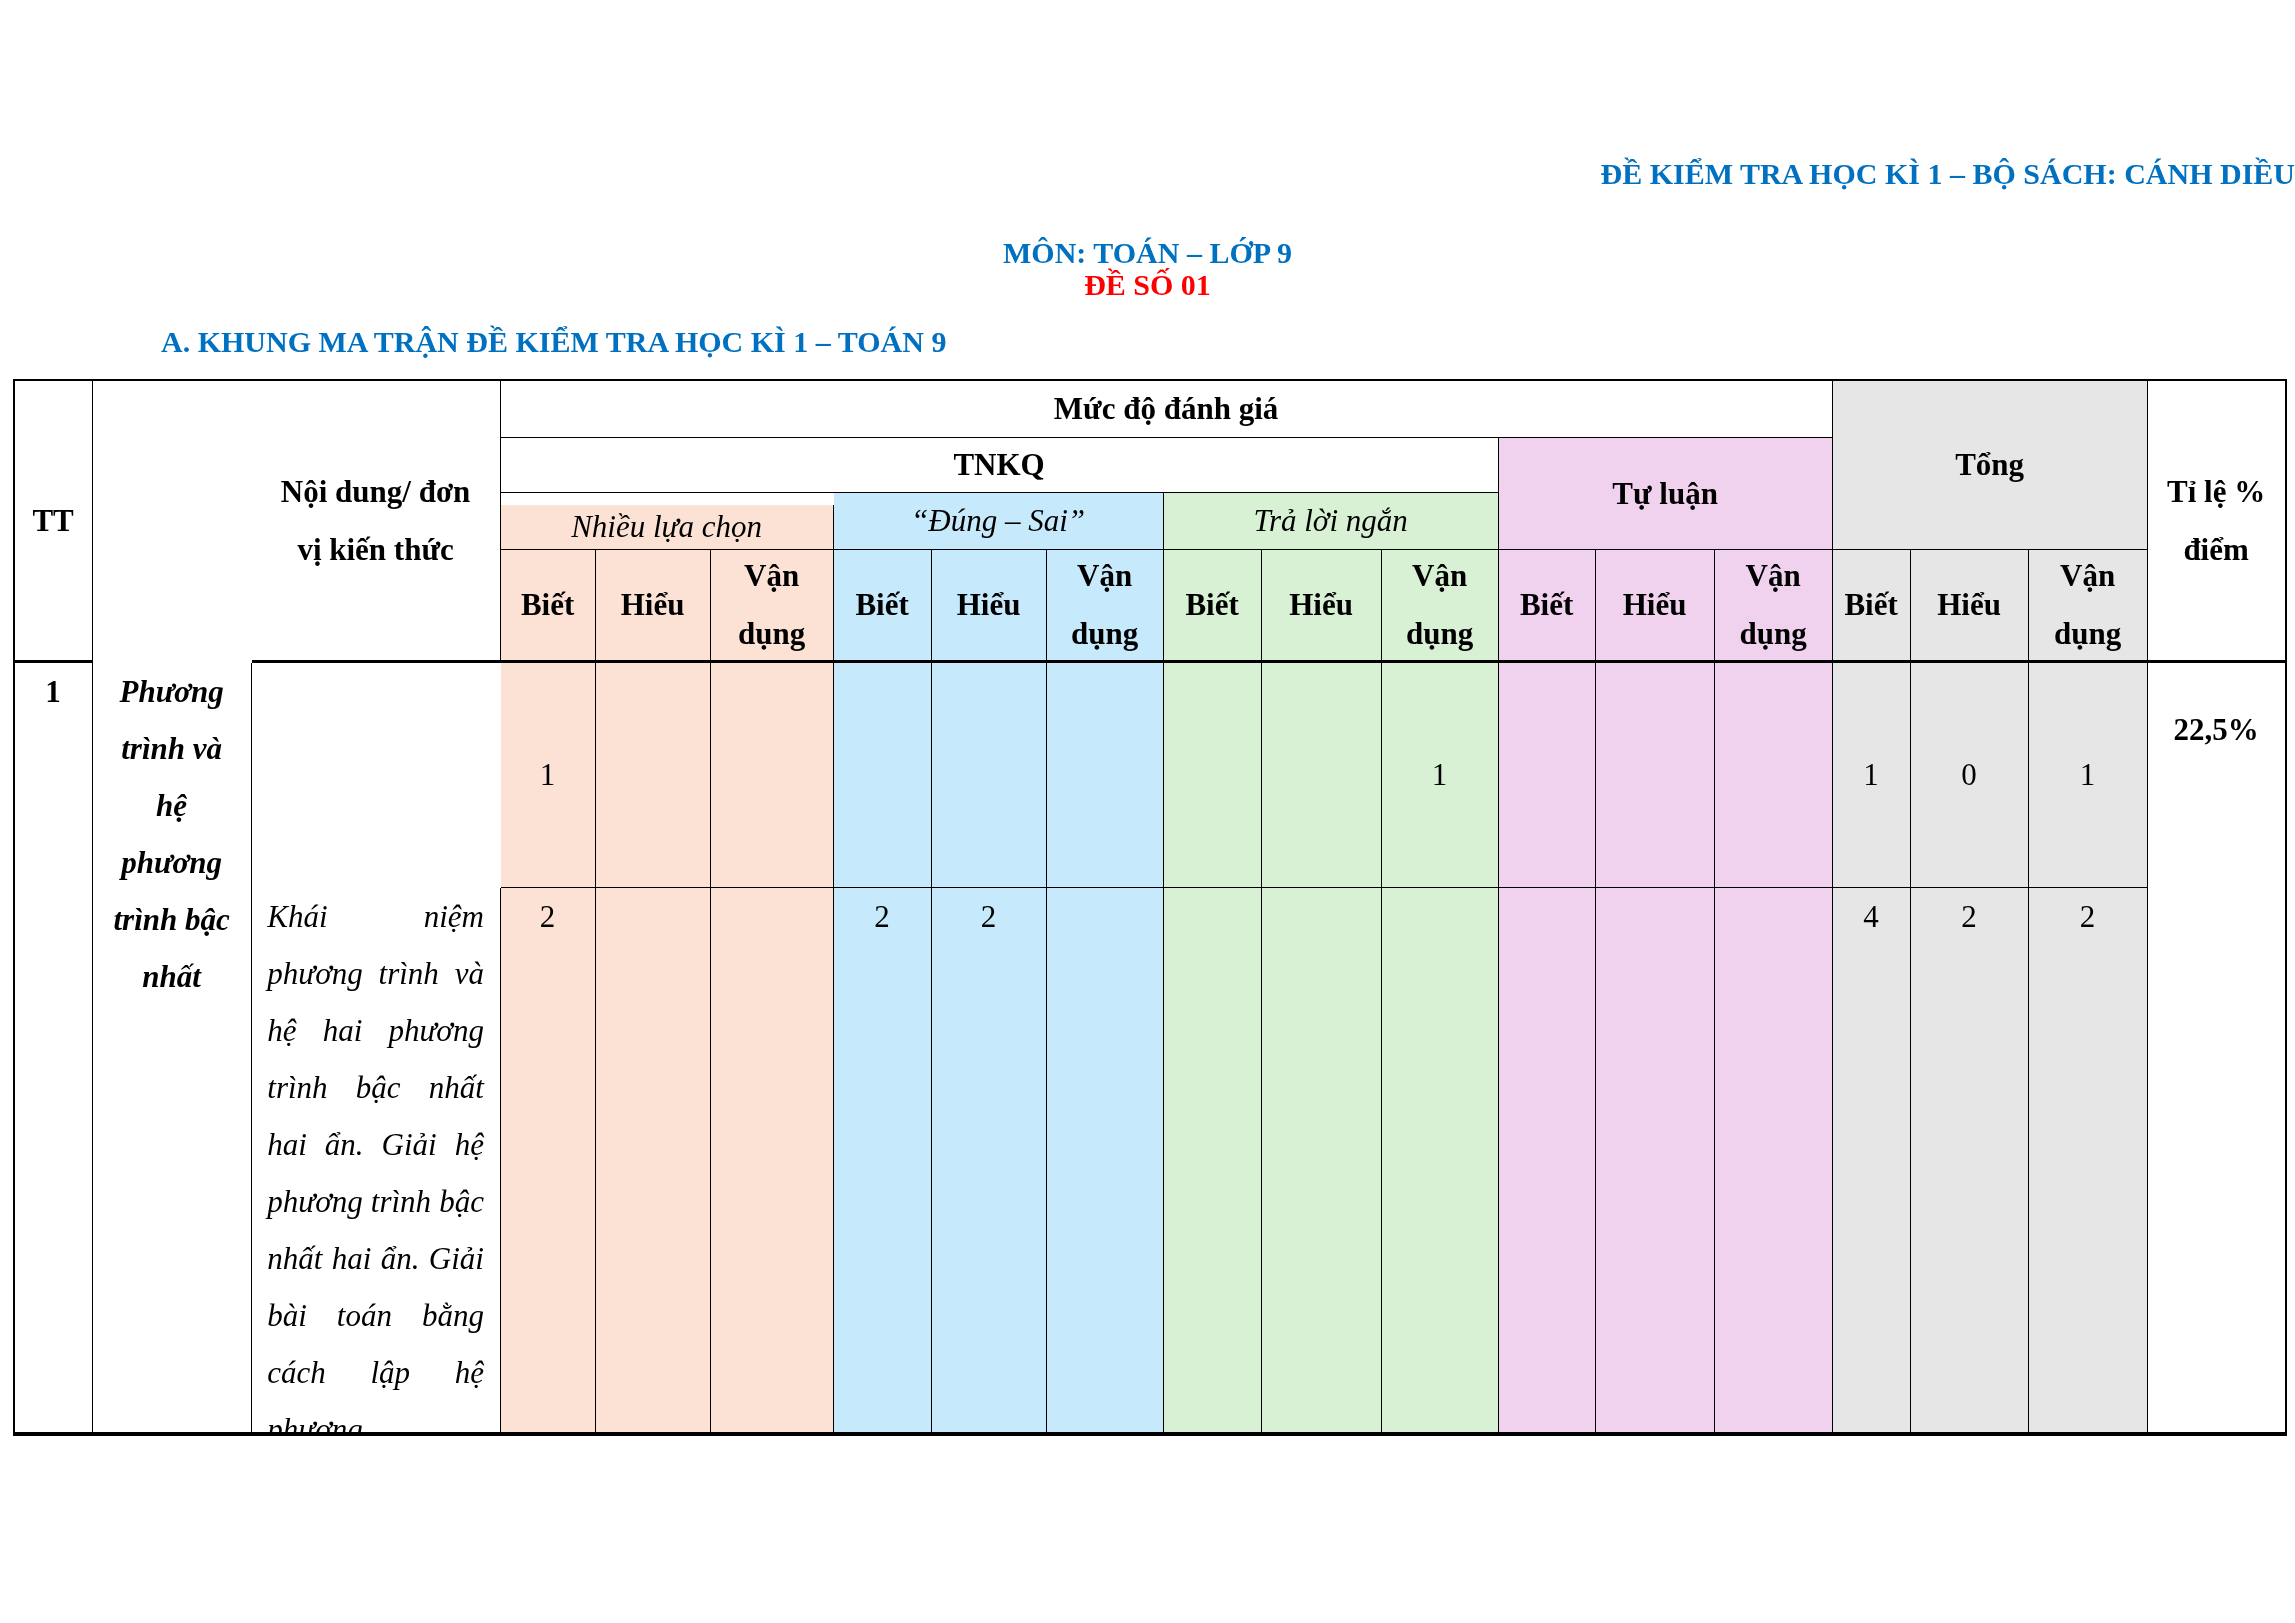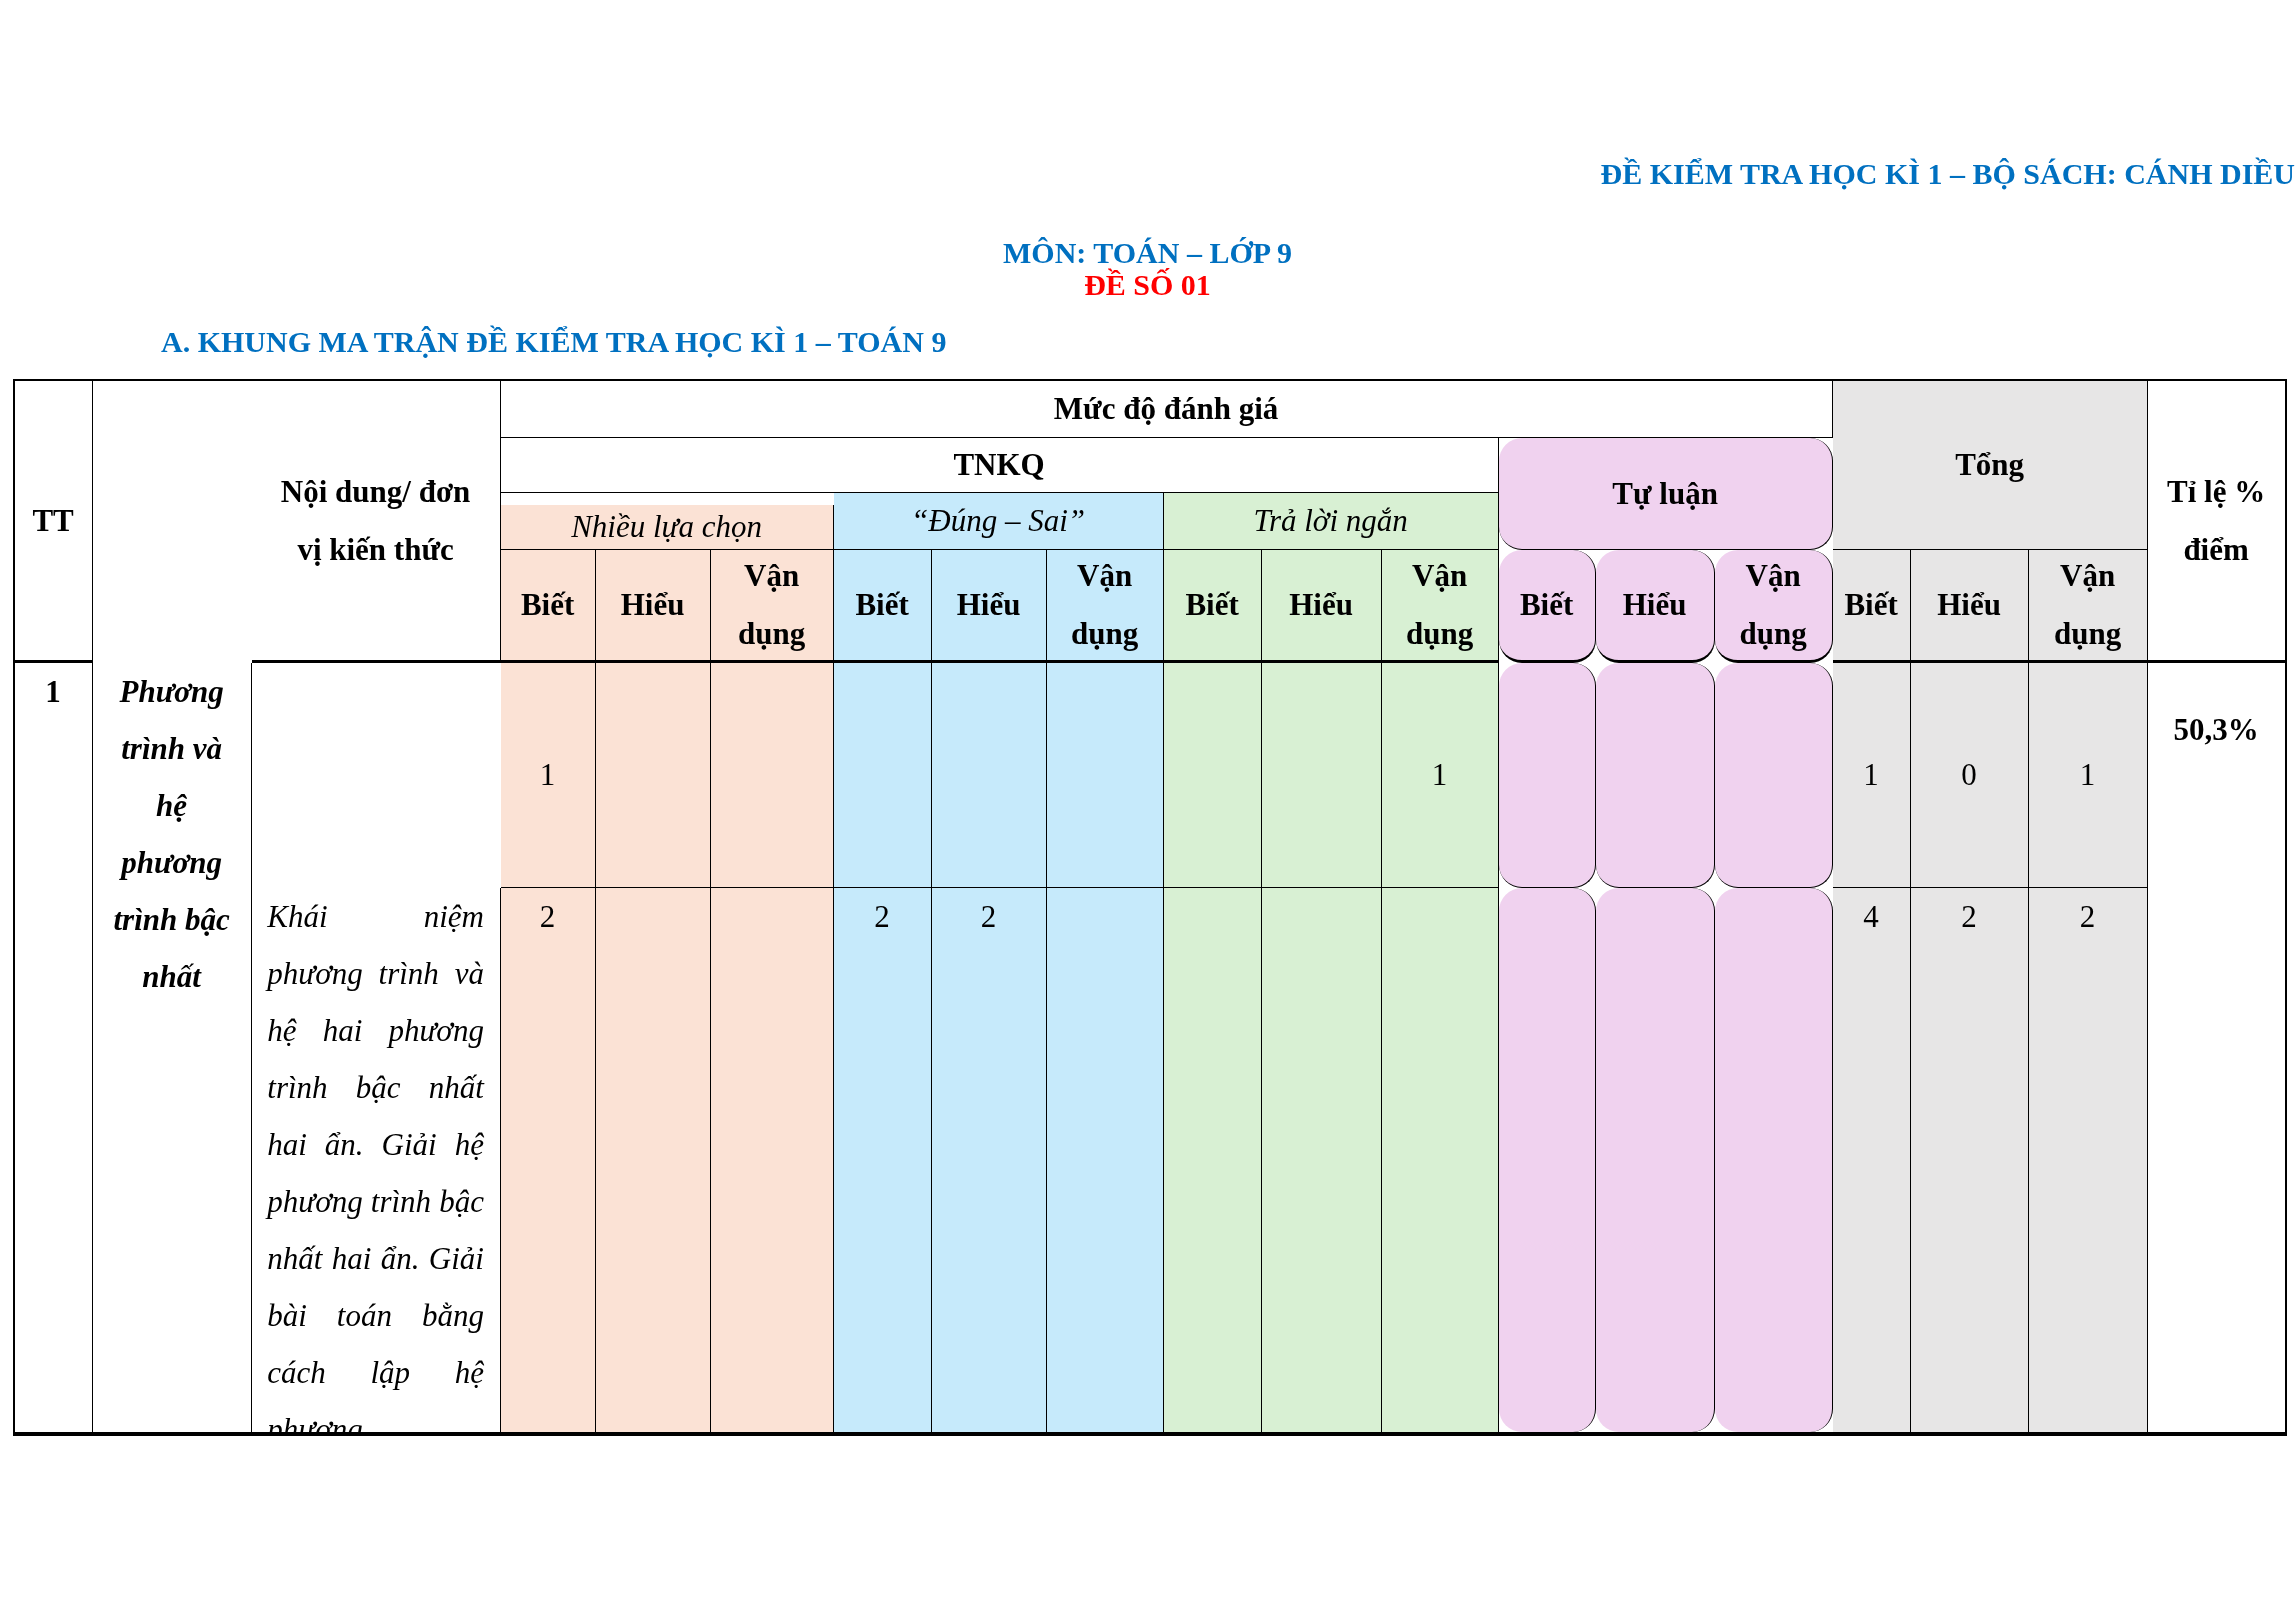--- a/index.html
+++ b/index.html
@@ -60,21 +60,21 @@
   }
   .no-r { border-right: none; }
   .no-b { border-bottom: none; }
   .bb4 { border-bottom-width: 3.9px; }
   .bold { font-weight: bold; }
   .ital { font-style: italic; }
   .lh74 { line-height: 58px; }
   .bg-peach { background: var(--peach); }
   .bg-blue  { background: var(--light-blue); font-family: Liberation Serif, serif; }
   .bg-green { background: var(--light-green); }
-  .bg-pink  { background: var(--pink); border-radius: 23px; }
+  .bg-pink  { background: var(--pink); }
   .bg-gray  { background: var(--gray); }
   
   .txt {
     display: block;
     text-align: justify;
     font-style: italic;
     line-height: 57px;
     padding: 0 15.7px;
   }
   .txt.last-just { text-align-last: justify; }
@@ -162,21 +162,21 @@
     <div class="c bg-blue" style="grid-column:9/10;grid-row:5/6;"></div>
     <div class="c bg-green" style="grid-column:10/11;grid-row:5/6;"></div>
     <div class="c bg-green" style="grid-column:11/12;grid-row:5/6;"></div>
     <div class="c bg-green" style="grid-column:12/13;grid-row:5/6;">1</div>
     <div class="c bg-pink" style="grid-column:13/14;grid-row:5/6;"></div>
     <div class="c bg-pink" style="grid-column:14/15;grid-row:5/6;"></div>
     <div class="c bg-pink" style="grid-column:15/16;grid-row:5/6;"></div>
     <div class="c bg-gray" style="grid-column:16/17;grid-row:5/6;">1</div>
     <div class="c bg-gray" style="grid-column:17/18;grid-row:5/6;">0</div>
     <div class="c bg-gray" style="grid-column:18/19;grid-row:5/6;">1</div>
-    <div class="c tile-val no-r no-b" style="grid-column:19/20;grid-row:5/7;align-items:flex-start;">50,3%</div>
+    <div class="c tile-val no-r no-b" style="grid-column:19/20;grid-row:5/7;align-items:flex-start;">22,5%</div>
 
     <div class="c txt last-just no-b" style="grid-column:3/4;grid-row:6/7;">Khái niệm phương trình và hệ hai phương trình bậc nhất hai ẩn. Giải hệ phương trình bậc nhất hai ẩn. Giải bài toán bằng cách lập hệ phương</div>
     <div class="c val-top bg-peach no-b" style="grid-column:4/5;grid-row:6/7;">2</div>
     <div class="c val-top bg-peach no-b" style="grid-column:5/6;grid-row:6/7;"></div>
     <div class="c val-top bg-peach no-b" style="grid-column:6/7;grid-row:6/7;"></div>
     <div class="c val-top bg-blue no-b" style="grid-column:7/8;grid-row:6/7;">2</div>
     <div class="c val-top bg-blue no-b" style="grid-column:8/9;grid-row:6/7;">2</div>
     <div class="c val-top bg-blue no-b" style="grid-column:9/10;grid-row:6/7;"></div>
     <div class="c val-top bg-green no-b" style="grid-column:10/11;grid-row:6/7;"></div>
     <div class="c val-top bg-green no-b" style="grid-column:11/12;grid-row:6/7;"></div>

